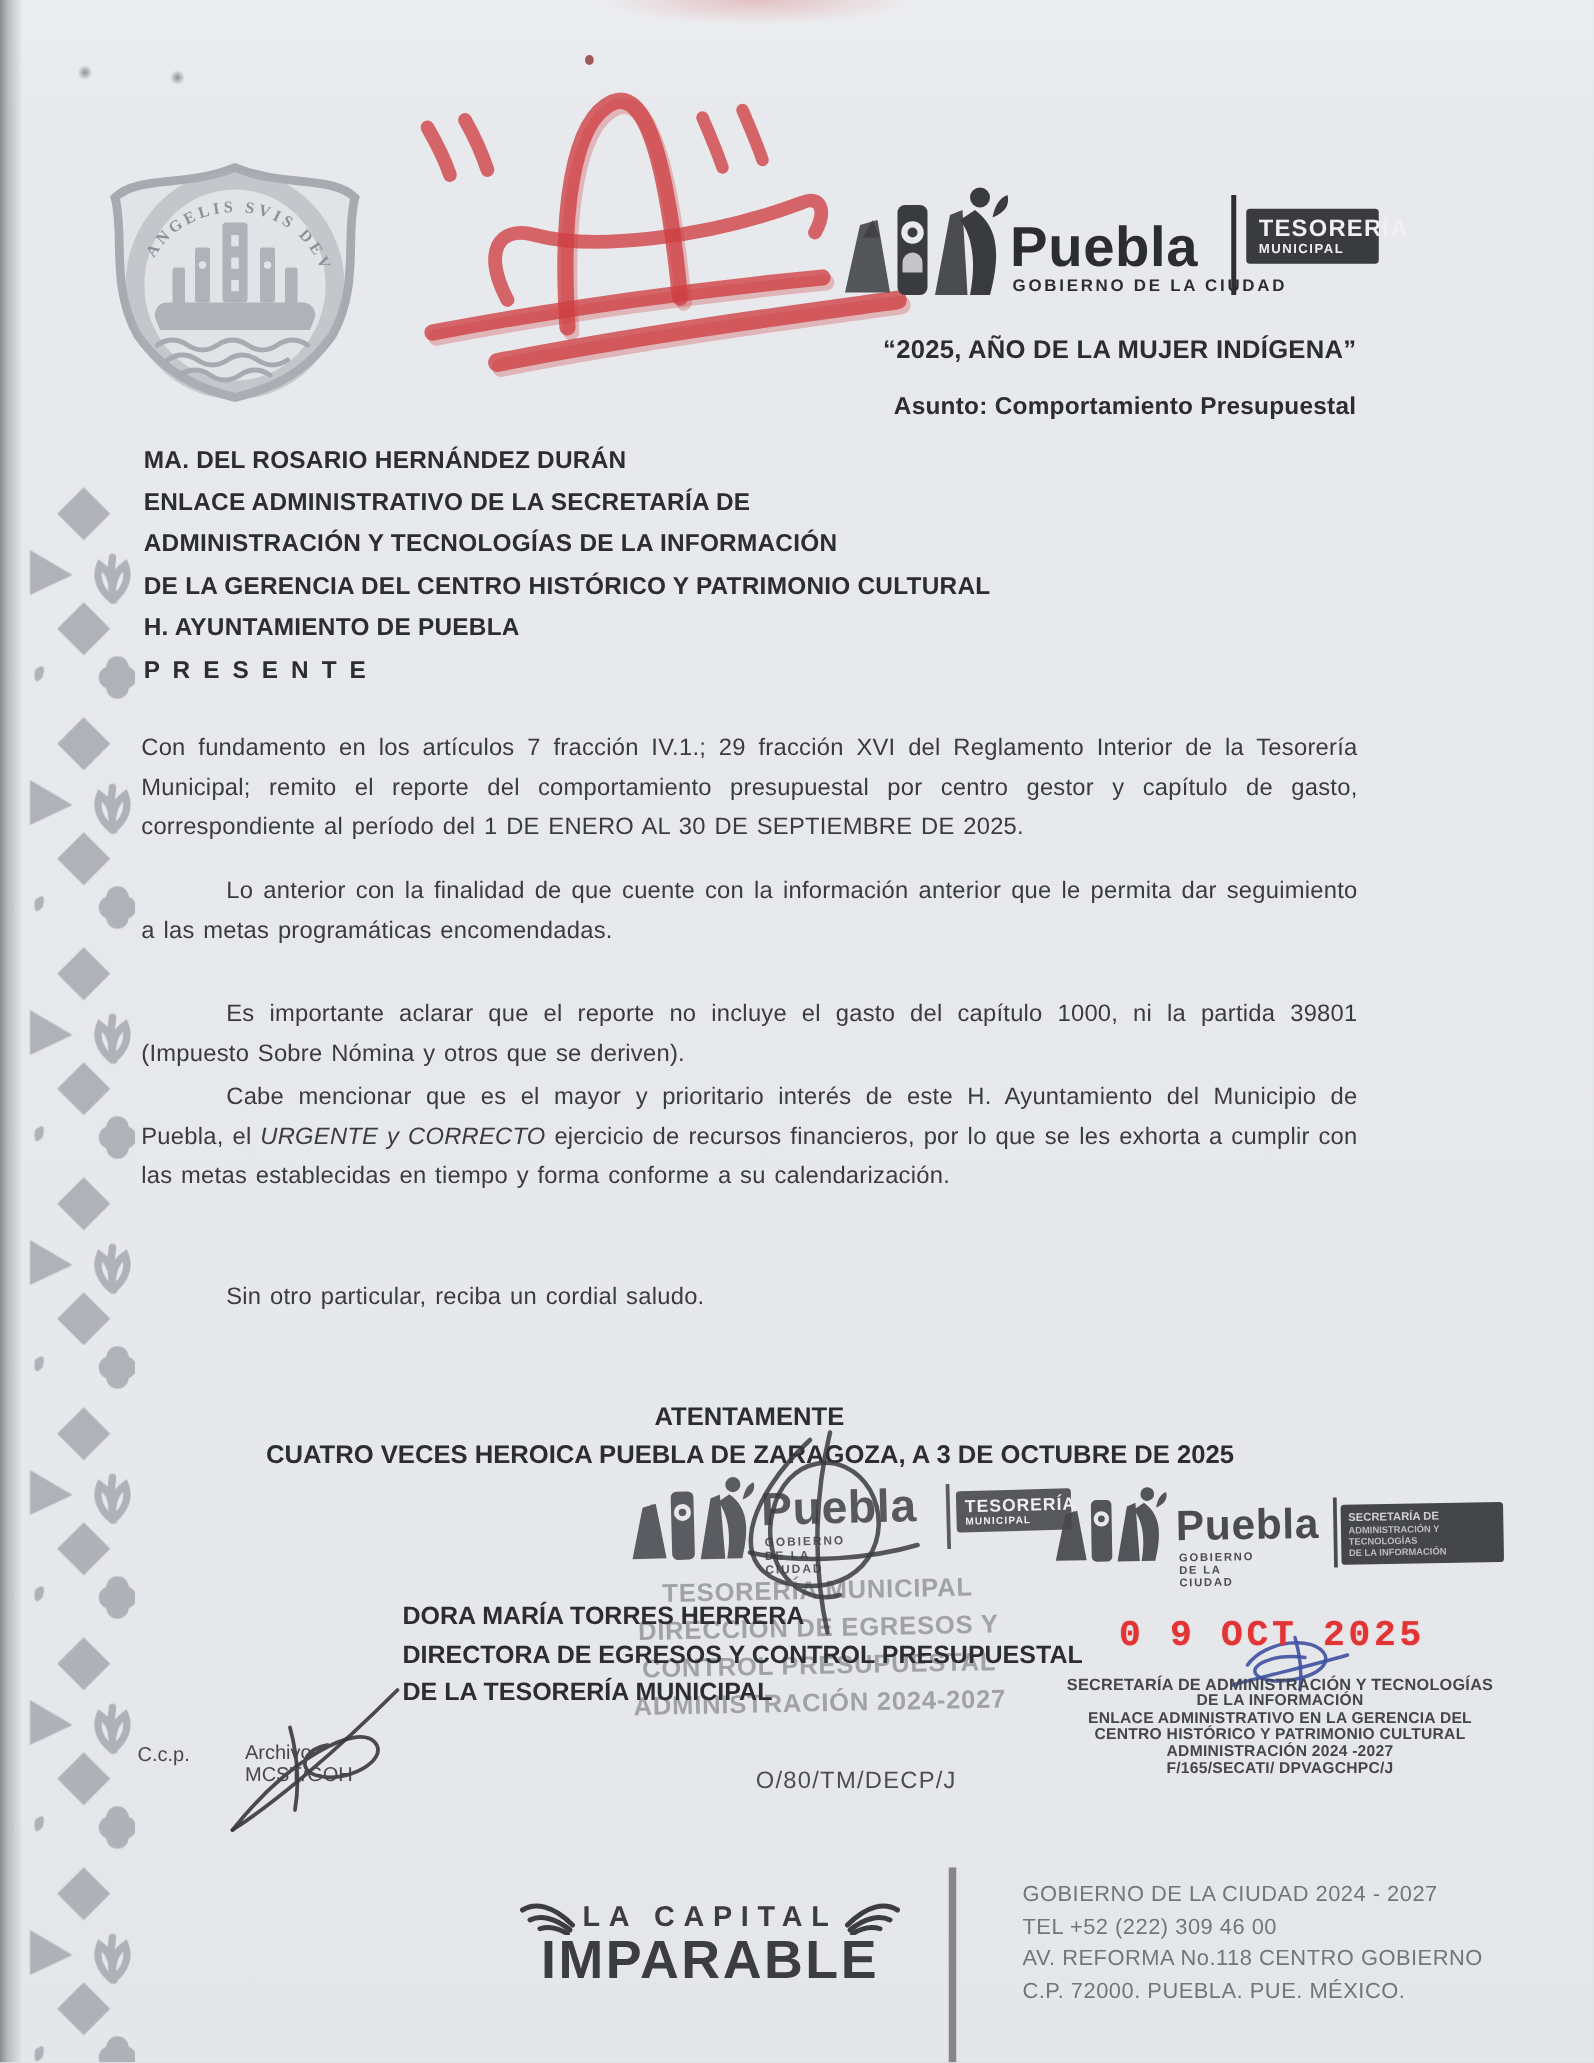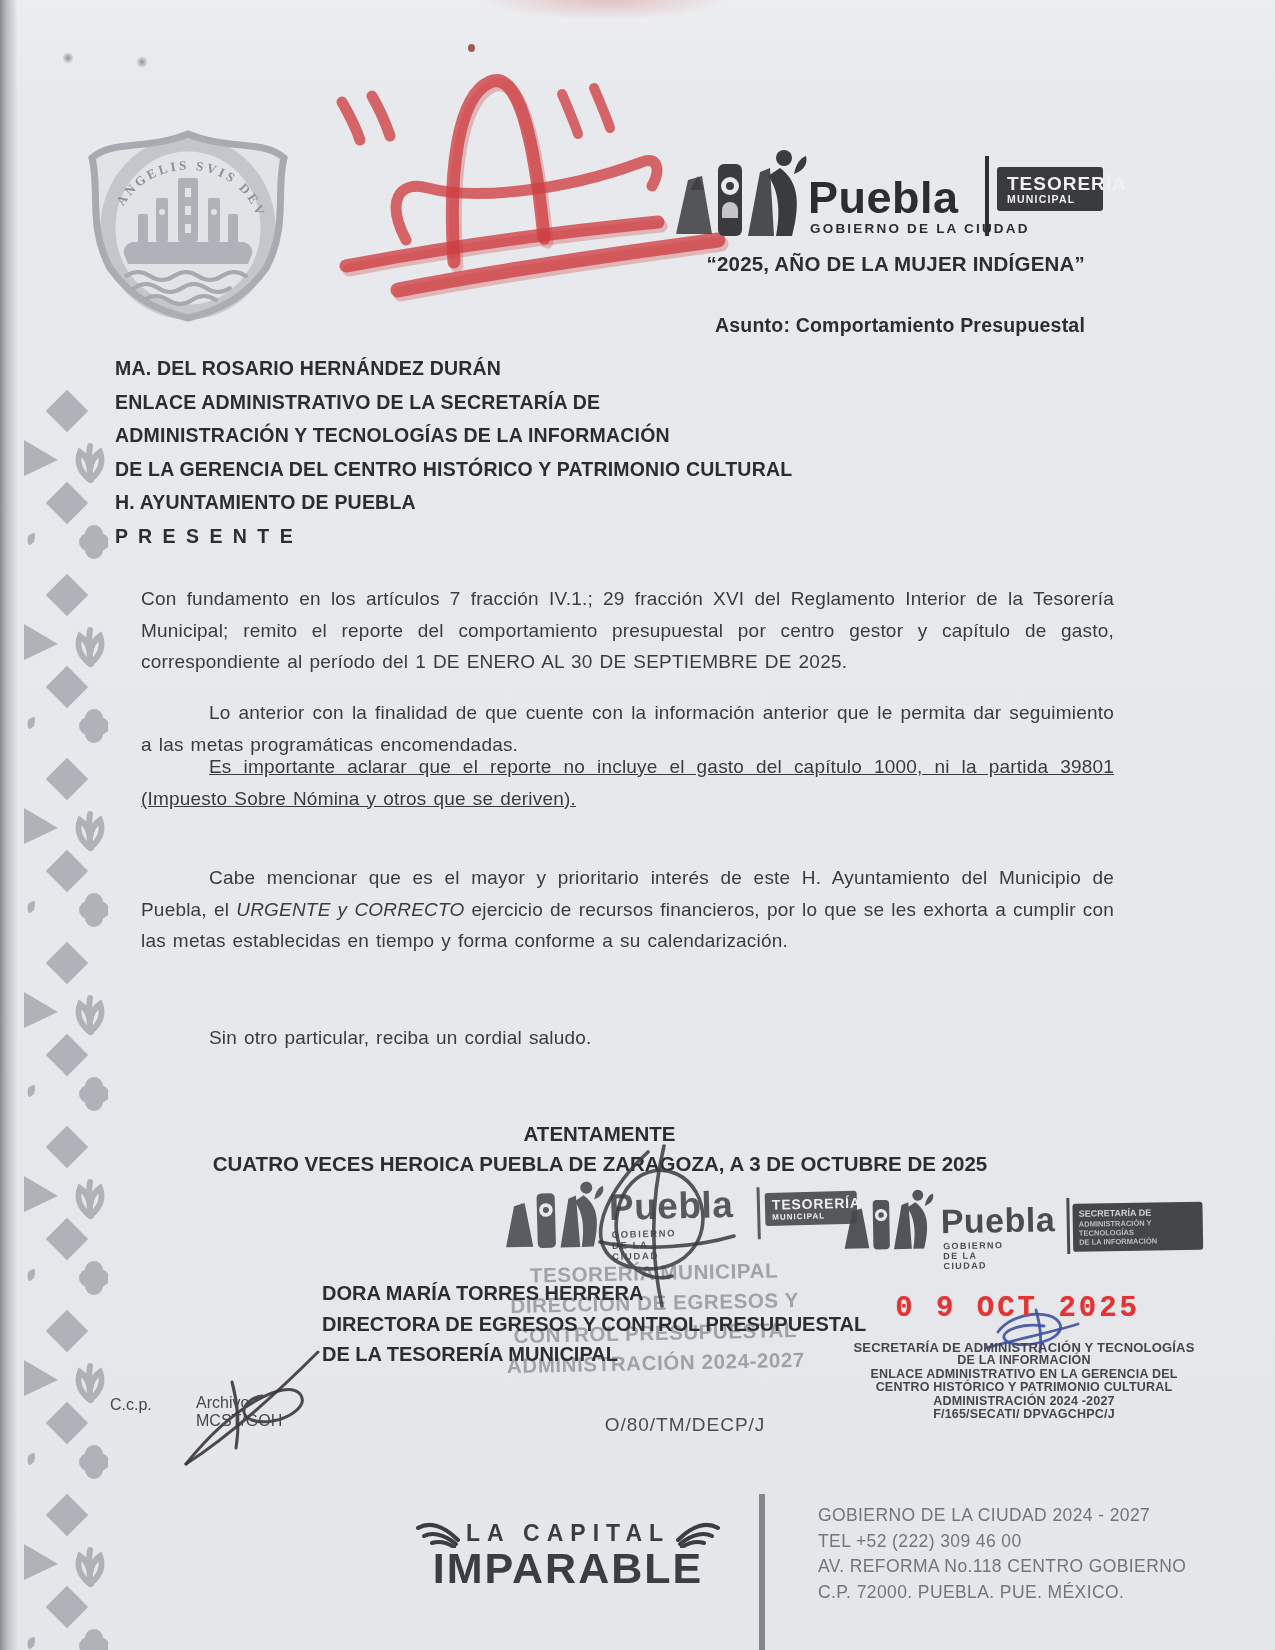--- a/index.html
+++ b/index.html
@@ -22,21 +22,21 @@
   .logo-tag{font-size:13.5px;letter-spacing:2.2px;color:#2c2d31;}
   .logo-bar{width:4px;background:#2e2f33;}
   .badge{background:#3a3b3f;color:#f0f0f2;border-radius:3px;text-align:left;padding:7px 10px 6px 10px;}
   .badge .t1{font-size:19px;font-weight:bold;letter-spacing:1px;line-height:20px;}
   .badge .t2{font-size:10.5px;font-weight:bold;letter-spacing:1.2px;line-height:11px;}
   .hdr-line{right:190px;text-align:right;font-weight:bold;font-size:20.5px;color:#2c2d31;letter-spacing:.2px;width:800px;}
   
   .rcpt{left:115px;width:760px;font-weight:bold;font-size:19.5px;line-height:33.5px;color:#2c2d31;letter-spacing:.2px;}
   .presente{letter-spacing:2.5px;}
   .para{left:113px;width:973px;font-size:19px;line-height:31.5px;text-align:justify;color:#3a3b3f;
-        letter-spacing:.2px;word-spacing:1.5px;margin-left:28px;}
+        letter-spacing:.2px;word-spacing:1.5px;}
   .ind{text-indent:68px;}
   .it{font-style:italic;}
   .centerblock{left:113px;width:973px;text-align:center;font-weight:bold;color:#2c2d31;}
   
   .stamp{opacity:.92;}
   .gray-stamp-text{left:400px;width:510px;top:1258px;text-align:center;color:#94969c;font-weight:bold;
         font-size:20.5px;line-height:30px;letter-spacing:.6px;transform:rotate(-1.2deg);opacity:.85;}
   .sig-name{left:322px;width:576px;top:1278px;text-align:left;font-weight:bold;font-size:20px;
         line-height:30.5px;color:#2c2d31;}
   .sig-ref{left:435px;width:500px;top:1370px;text-align:center;font-size:19px;color:#4c4d52;letter-spacing:1px;
@@ -163,35 +163,35 @@
     </g>
   </svg>
   <div class="abs brand logo-word" style="left:808px;top:172px;">Puebla</div>
   <div class="abs brand logo-tag" style="left:810px;top:221px;">GOBIERNO DE LA CIUDAD</div>
   <div class="abs logo-bar" style="left:985px;top:156px;height:80px;"></div>
   <div class="abs badge" style="left:997px;top:167px;width:86px;">
     <div class="t1">TESORERÍA</div>
     <div class="t2">MUNICIPAL</div>
   </div>
 
-  <div class="abs hdr-line" style="top:252px;">“2025, AÑO DE LA MUJER INDÍGENA”</div>
+  <div class="abs hdr-line" style="top:268px;">“2025, AÑO DE LA MUJER INDÍGENA”</div>
   <div class="abs hdr-line" style="top:314px;font-size:19.5px;">Asunto: Comportamiento Presupuestal</div>
 
   <div class="abs rcpt" style="top:352px;">
     <div>MA. DEL ROSARIO HERNÁNDEZ DURÁN</div>
     <div>ENLACE ADMINISTRATIVO DE LA SECRETARÍA DE</div>
     <div>ADMINISTRACIÓN Y TECNOLOGÍAS DE LA INFORMACIÓN</div>
     <div>DE LA GERENCIA DEL CENTRO HISTÓRICO Y PATRIMONIO CULTURAL</div>
     <div>H. AYUNTAMIENTO DE PUEBLA</div>
     <div class="presente">P R E S E N T E</div>
   </div>
 
   <div class="abs para" style="top:583px;">Con fundamento en los artículos 7 fracción IV.1.; 29 fracción XVI del Reglamento Interior de la Tesorería Municipal; remito el reporte del comportamiento presupuestal por centro gestor y capítulo de gasto, correspondiente al período del 1 DE ENERO AL 30 DE SEPTIEMBRE DE 2025.</div>
   <div class="abs para ind" style="top:697px;">Lo anterior con la finalidad de que cuente con la información anterior que le permita dar seguimiento a las metas programáticas encomendadas.</div>
-  <div class="abs para ind" style="top:751px;text-decoration:underline;">Es importante aclarar que el reporte no incluye el gasto del capítulo 1000, ni la partida 39801 (Impuesto Sobre Nómina y otros que se deriven).</div>
+  <div class="abs para ind" style="top:796px;">Es importante aclarar que el reporte no incluye el gasto del capítulo 1000, ni la partida 39801 (Impuesto Sobre Nómina y otros que se deriven).</div>
   <div class="abs para ind" style="top:862px;"><span>Cabe mencionar que es el mayor y prioritario interés de este H. Ayuntamiento del Municipio de Puebla, el </span><span class="it">URGENTE y CORRECTO</span><span> ejercicio de recursos financieros, por lo que se les exhorta a cumplir con las metas establecidas en tiempo y forma conforme a su calendarización.</span></div>
   <div class="abs para ind" style="top:1022px;">Sin otro particular, reciba un cordial saludo.</div>
 
   <div class="abs centerblock" style="top:1122px;font-size:20.5px;">ATENTAMENTE</div>
   <div class="abs centerblock" style="top:1152px;font-size:20.5px;left:100px;width:1000px;">CUATRO VECES HEROICA PUEBLA DE ZARAGOZA, A 3 DE OCTUBRE DE 2025</div>
 
   <div class="abs stamp" style="left:498px;top:1172px;transform:rotate(-1.5deg);">
     <svg style="position:absolute;left:0;top:4px;" width="106" height="84" viewBox="0 0 140 98">
       <g fill="#505157">
         <path d="M8 88 L20 34 L34 30 L44 88 Z"></path>

